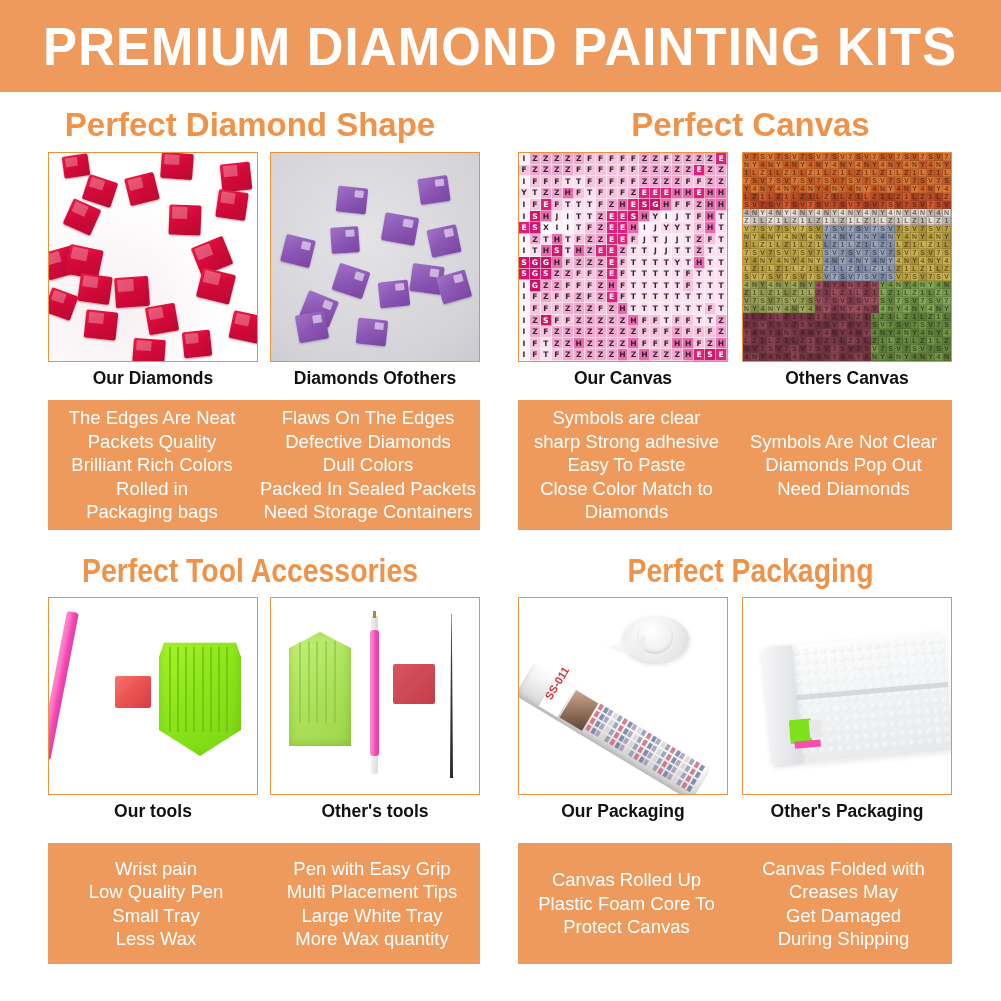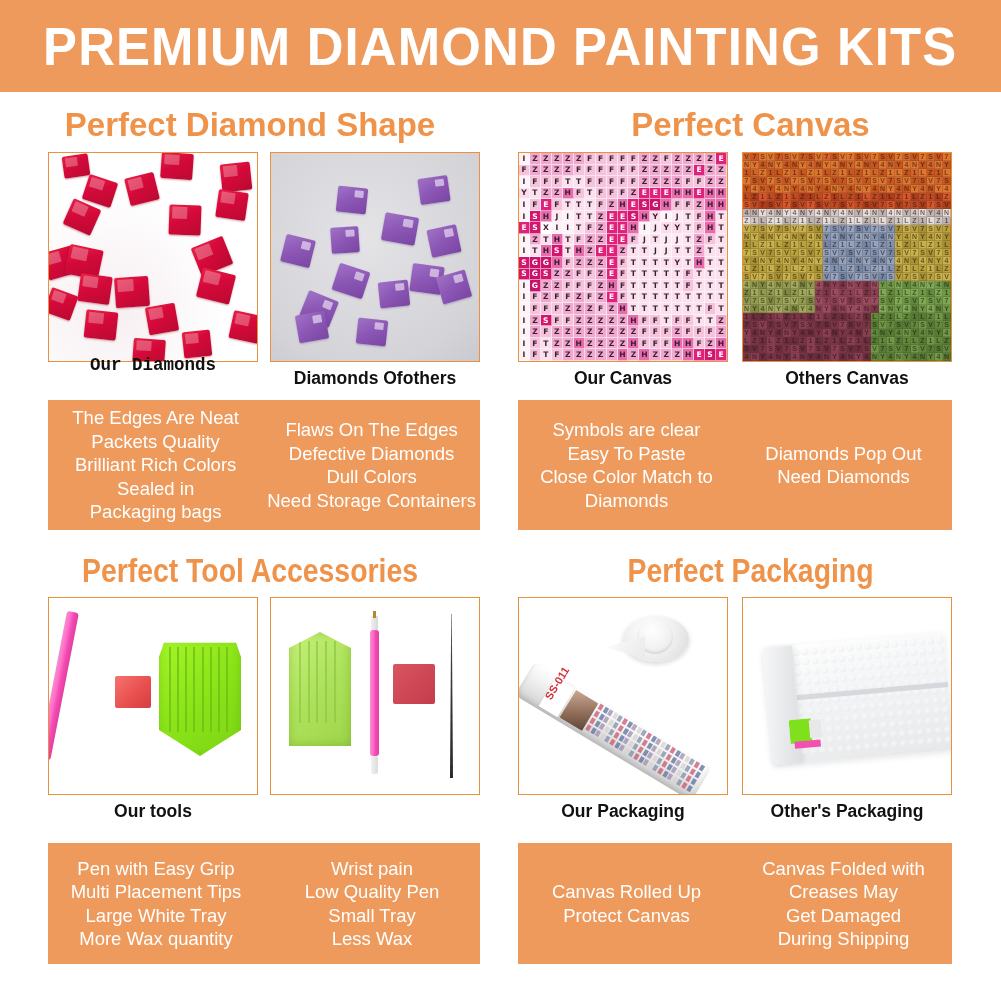--- a/index.html
+++ b/index.html
@@ -1275,49 +1275,52 @@
         <div class="mud-cell" style="background: rgb(95, 138, 60);">Y</div>
         <div class="mud-cell" style="background: rgb(83, 124, 52);">4</div>
         <div class="mud-cell" style="background: rgb(83, 124, 52);">N</div>
         <div class="mud-cell" style="background: rgb(95, 138, 60);">Y</div>
         <div class="mud-cell" style="background: rgb(110, 154, 72);">4</div>
         <div class="mud-cell" style="background: rgb(83, 124, 52);">N</div>
       </div>
   <div class="mud-blur"></div>
     </div>
 
-  <div class="caption" style="left:48px;top:355px;width:210px;font-family:Liberation Mono, monospace;">Our Diamonds</div>
+  <div class="caption" style="left:48px;top:368px;width:210px;">Our Diamonds</div>
   <div class="caption" style="left:518px;top:368px;width:210px;">Our Canvas</div>
   <div class="caption" style="left:270px;top:368px;width:210px;">Diamonds Ofothers</div>
   <div class="caption" style="left:742px;top:368px;width:210px;">Others Canvas</div>
 
   <div class="panel" style="left:48px;top:400px;width:432px;height:130px;">
     <div class="panel-col" id="p1-ours">
         <span>The Edges Are Neat</span>
         <span>Packets Quality</span>
         <span>Brilliant Rich Colors</span>
-        <span>Sealed in</span>
+        <span>Rolled in</span>
         <span>Packaging bags</span>
       </div>
     <div class="panel-col" id="p1-others">
         <span>Flaws On The Edges</span>
         <span>Defective Diamonds</span>
         <span>Dull Colors</span>
+        <span>Packed In Sealed Packets</span>
         <span>Need Storage Containers</span>
       </div>
   </div>
 
   <div class="panel" style="left:518px;top:400px;width:434px;height:130px;">
     <div class="panel-col" id="p2-ours">
         <span>Symbols are clear</span>
+        <span>sharp Strong adhesive</span>
         <span>Easy To Paste</span>
         <span>Close Color Match to</span>
         <span>Diamonds</span>
       </div>
     <div class="panel-col" id="p2-others">
+        <span>Symbols Are Not Clear</span>
         <span>Diamonds Pop Out</span>
         <span>Need Diamonds</span>
       </div>
   </div>
 
   <div class="frame" style="left:48px;top:597px;width:210px;height:198px;">
     <div style="position:absolute;inset:0;background:#ffffff;"></div>
 
     <div class="pen" style="left:18px;top:14px;width:12px;height:168px;transform:rotate(11deg);transform-origin:50% 0;">
       <div class="pen-body" style="height:150px;"></div>
@@ -1683,41 +1686,43 @@
       <div style="position:absolute;left:20px;top:74px;width:34px;height:34px;overflow:hidden;border-radius:2px;">
         <div style="position:absolute;left:0;top:0;width:22px;height:24px;background:#7fe01c;"></div>
         <div style="position:absolute;left:4px;top:22px;width:26px;height:7px;background:#f450b0;"></div>
         <div style="position:absolute;left:20px;top:2px;width:12px;height:18px;background:#e8e8e8;"></div>
       </div>
       <div style="position:absolute;left:30px;top:50px;width:152px;height:5px;background:rgba(190,195,200,.55);"></div>
     </div>
   </div>
 
   <div class="caption" style="left:48px;top:801px;width:210px;">Our tools</div>
+  <div class="caption" style="left:270px;top:801px;width:210px;">Other's tools</div>
   <div class="caption" style="left:518px;top:801px;width:210px;">Our Packaging</div>
   <div class="caption" style="left:742px;top:801px;width:210px;">Other's Packaging</div>
 
   <div class="panel" style="left:48px;top:843px;width:432px;height:121px;">
+    <div class="panel-col" id="p3-others">
+        <span>Wrist pain</span>
+        <span>Low Quality Pen</span>
+        <span>Small Tray</span>
+        <span>Less Wax</span>
+      </div>
     <div class="panel-col" id="p3-ours">
         <span>Pen with Easy Grip</span>
         <span>Multi Placement Tips</span>
         <span>Large White Tray</span>
         <span>More Wax quantity</span>
       </div>
-    <div class="panel-col" id="p3-others">
-        <span>Wrist pain</span>
-        <span>Low Quality Pen</span>
-        <span>Small Tray</span>
-        <span>Less Wax</span>
-      </div>
   </div>
 
   <div class="panel" style="left:518px;top:843px;width:434px;height:121px;">
     <div class="panel-col" id="p4-ours">
         <span>Canvas Rolled Up</span>
+        <span>Plastic Foam Core To</span>
         <span>Protect Canvas</span>
       </div>
     <div class="panel-col" id="p4-others">
         <span>Canvas Folded with</span>
         <span>Creases May</span>
         <span>Get Damaged</span>
         <span>During Shipping</span>
       </div>
   </div>
 

